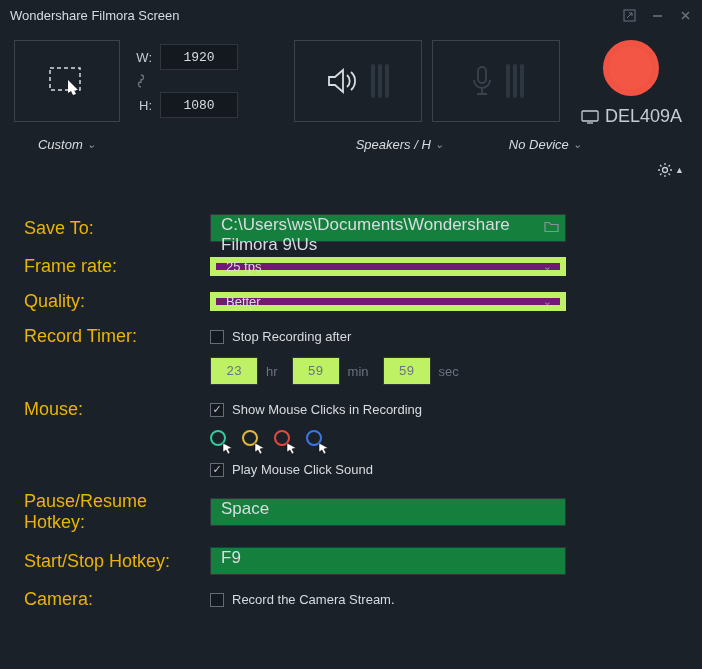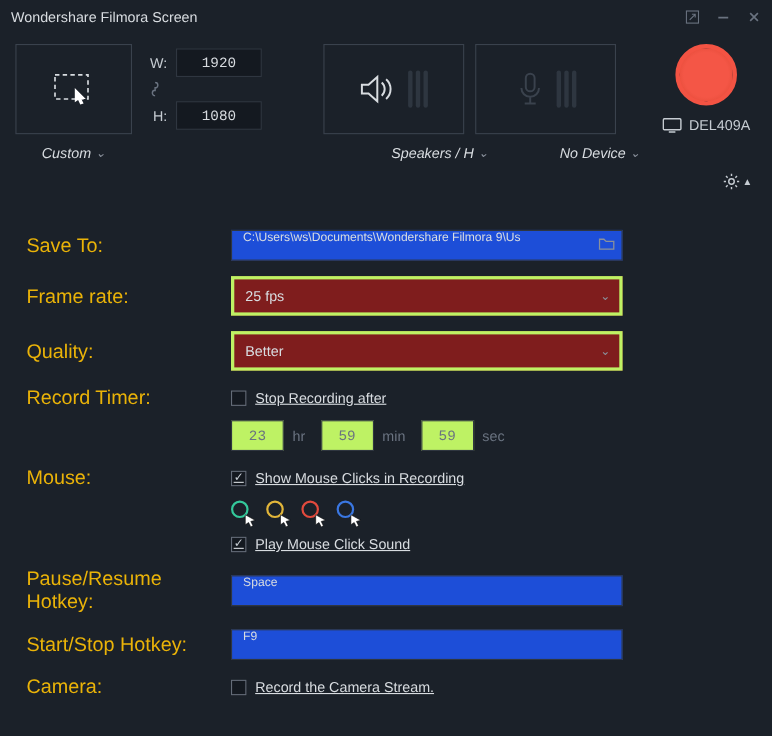--- a/index.html
+++ b/index.html
@@ -54,49 +54,49 @@
   }
   .lvl-bars { display:flex; gap:3px; }
   .lvl-bar { width:4px; height:34px; background:#2e3640; border-radius:2px; }
   .rec-col { margin-left: auto; display:flex; flex-direction:column; align-items:center; gap:10px; padding-right:6px;}
   .rec-btn {
     width: 56px; height: 56px; border-radius: 50%;
     border: 4px solid #f35343;
     background: radial-gradient(circle at center, #f45646 0 60%, #d9442f 100%);
     cursor: pointer;
   }
-  .display-label { display:flex; align-items:center; gap:6px; color:#c6ccd2; font-size:13px; }
+  .display-label { display:flex; align-items:center; gap:6px; color:#c6ccd2; font-size:18px; }
   .sel-row { display:flex; gap:10px; padding: 4px 14px 10px 14px; }
   .sel-under { display:flex; align-items:center; gap:4px; font-size:13px; color:#d8dce0; }
   .sel-custom { width:106px; justify-content:center; cursor:pointer;font-style:italic; }
   .sel-spacer { width: 110px; }
   .sel-audio, .sel-mic { width:128px; justify-content:flex-end; cursor:pointer;font-style:italic;}
   .sel-gap { width:56px; }
   .gear-row { display:flex; justify-content:flex-end; padding: 0 18px 6px 0; }
   .gear { display:flex; align-items:center; gap:2px; color:#c6ccd2; cursor:pointer; }
 
   .form { padding: 30px 24px 0 24px; }
   .form-row { display:flex; align-items:center; margin-bottom: 14px; }
   .form-label { width: 186px; text-align:left; padding-right:10px; color:#eab308; font-size:18px; }
   .text-field {
     flex: 0 0 356px; height: 28px;
-    background: #1d4ed8; border:1px solid #2f3640;
-    color:#d8dce0; padding: 0 28px 0 10px; font-size:11px;
+    background: #15803d; border:1px solid #2f3640;
+    color:#d8dce0; padding: 0 28px 0 10px; font-size:17px;
     position: relative;
   }
   .combo {
-    flex: 0 0 356px; height:36px;
-    background:#7f1d1d; border:3px solid #bef264;
+    flex: 0 0 356px; height:19px;
+    background:#701a75; border:6px solid #bef264;
     color:#d8dce0; display:flex; align-items:center; justify-content:space-between;
     padding: 0 8px 0 10px; font-size:13px; cursor:pointer;
   }
   .chev { color:#8a919c; font-size:11px; }
   .check { width:14px; height:14px; border:1px solid #646c78; background:#141920; display:inline-flex; align-items:center; justify-content:center; margin-right:8px; cursor:pointer; flex-shrink:0; }
   .check.checked::after { content:"✓"; color:#c6ccd2; font-size:11px; line-height:1; }
-  .inline { display:flex; align-items:center;text-decoration:underline; }
+  .inline { display:flex; align-items:center; }
   .time-inputs { display:flex; align-items:center; gap:8px; margin-left:186px; margin-top:-4px; margin-bottom:14px;}
   .tnum {
     width:48px; height:28px; background:#bef264; border:1px solid #2f3640;
     color:#6a7380; text-align:center; font-size:13px;
   }
   .tunit { color:#6a7380; font-size:13px; margin-right:6px;}
   .cursor-row { display:flex; gap:10px; margin-left:186px; margin-top:-4px; margin-bottom:14px; }
   .cursor-opt { width:22px; height:22px; position:relative; cursor:pointer; }
   .ring { width:16px; height:16px; border:2px solid; border-radius:50%; position:absolute; top:0; left:0; }
   .ptr { position:absolute; bottom:-2px; right:-2px; font-size:11px; color:#fff; }

